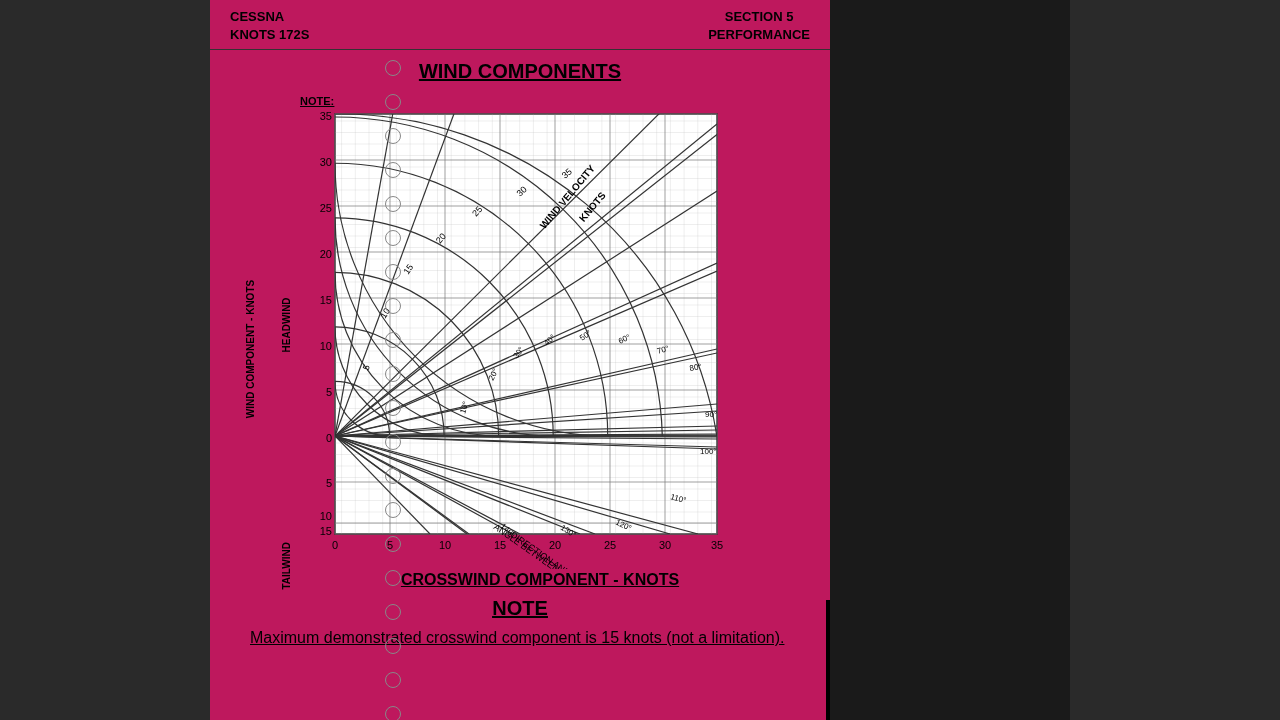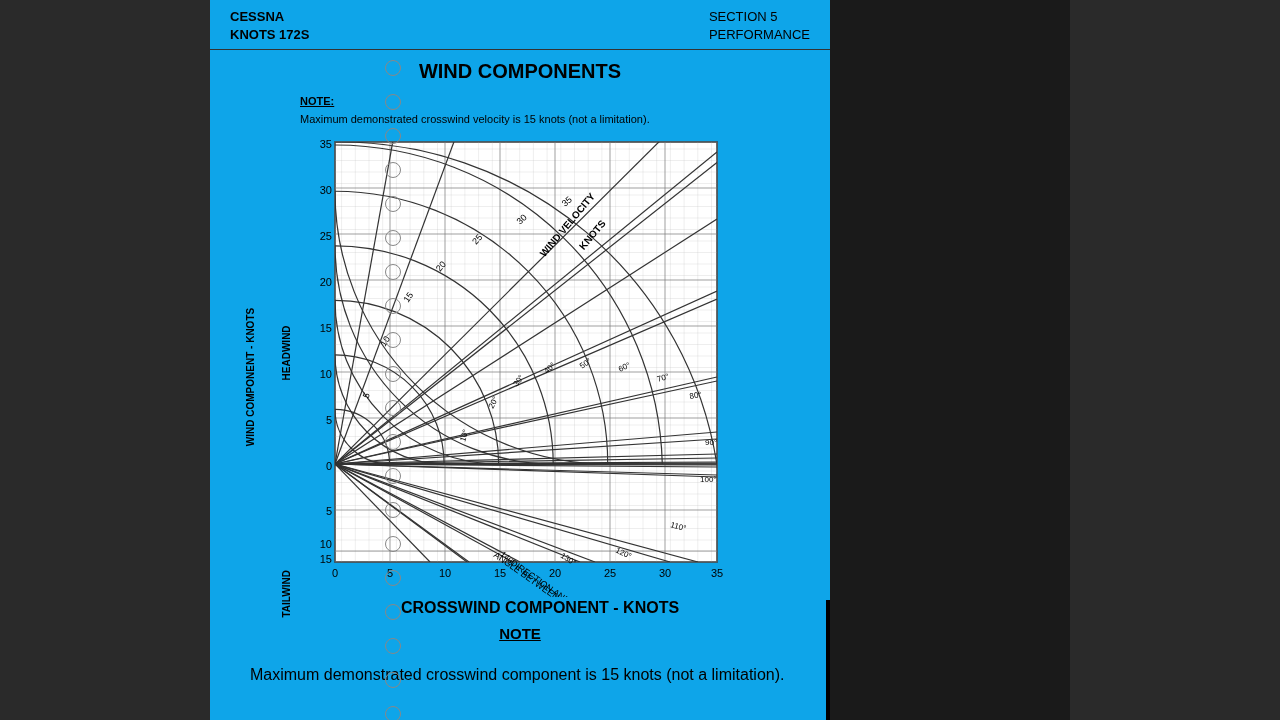--- a/index.html
+++ b/index.html
@@ -12,65 +12,65 @@
       justify-content: center;
       font-family: Arial, sans-serif;
       overflow: hidden;
     }
     .page {
       position: absolute;
       left: 210px;
       top: 0;
       width: 620px;
       height: 720px;
-      background: #0ea5e9;
+      background: #be185d;
       padding: 0;
     }
     .header {
       display: flex;
       justify-content: space-between;
       padding: 8px 20px 5px 20px;
       border-bottom: 1px solid #333;
       font-size: 13px;
       font-family: Arial, sans-serif;
     }
     .header-left { font-weight: bold; line-height: 1.4; }
-    .header-right { font-weight: normal; text-align: left; line-height: 1.4; }
+    .header-right { font-weight: bold; text-align: center; line-height: 1.4; }
     .content {
       padding: 10px 30px 10px 30px;
+      text-decoration: underline;
     }
     .main-title {
       text-align: center;
       font-size: 20px;
       font-weight: bold;
       margin-bottom: 8px;
       font-family: Arial, sans-serif;
     }
     .note-box {
       margin-left: 60px;
-      margin-bottom: 10px;
     }
     .note-box .note-label {
       font-size: 11px;
       font-weight: bold;
       text-decoration: underline;
     }
     .note-box .note-text {
       font-size: 11px;
     }
     .bottom-note {
       margin-top: 8px;
       padding: 0 10px;
     }
     .bottom-note-title {
       text-align: center;
-      font-size: 15px;
+      font-size: 20px;
       font-weight: bold;
       text-decoration: underline;
-      margin-bottom: 21px;
+      margin-bottom: 6px;
     }
     .bottom-note-text {
       font-size: 16px;
       text-align: justify;
       line-height: 1.5;
     }
     .sidebar-dots {
       position: absolute;
       left: 175px;
       top: 60px;
@@ -129,21 +129,20 @@
     <div class="dot-ring"></div>
 
   </div>
 
   <div class="content">
 
     <div class="main-title">WIND COMPONENTS</div>
 
     <div class="note-box">
       <span class="note-label">NOTE:</span><br>
-      <span class="note-text">Maximum demonstrated crosswind velocity is 15 knots (not a limitation).</span>
     </div>
 
     <div style="display:flex;flex-direction:row;align-items:stretch;margin-left:5px;">
 
       <div style="display:flex;flex-direction:row;width:55px;position:relative;flex-shrink:0;">
         <div style="writing-mode:vertical-rl;transform:rotate(180deg);font-size:10px;font-weight:bold;white-space:nowrap;position:absolute;left:0;top:50%;transform:rotate(180deg) translateY(50%);line-height:1.2;">WIND COMPONENT - KNOTS</div>
         <div style="display:flex;flex-direction:column;align-items:center;position:absolute;right:0;top:0;bottom:0;width:28px;">
           <div style="writing-mode:vertical-rl;transform:rotate(180deg);font-size:10px;font-weight:bold;flex:1;display:flex;align-items:center;justify-content:center;">HEADWIND</div>
           <div style="writing-mode:vertical-rl;transform:rotate(180deg);font-size:10px;font-weight:bold;flex:0 0 auto;display:flex;align-items:center;">TAILWIND</div>
         </div>

